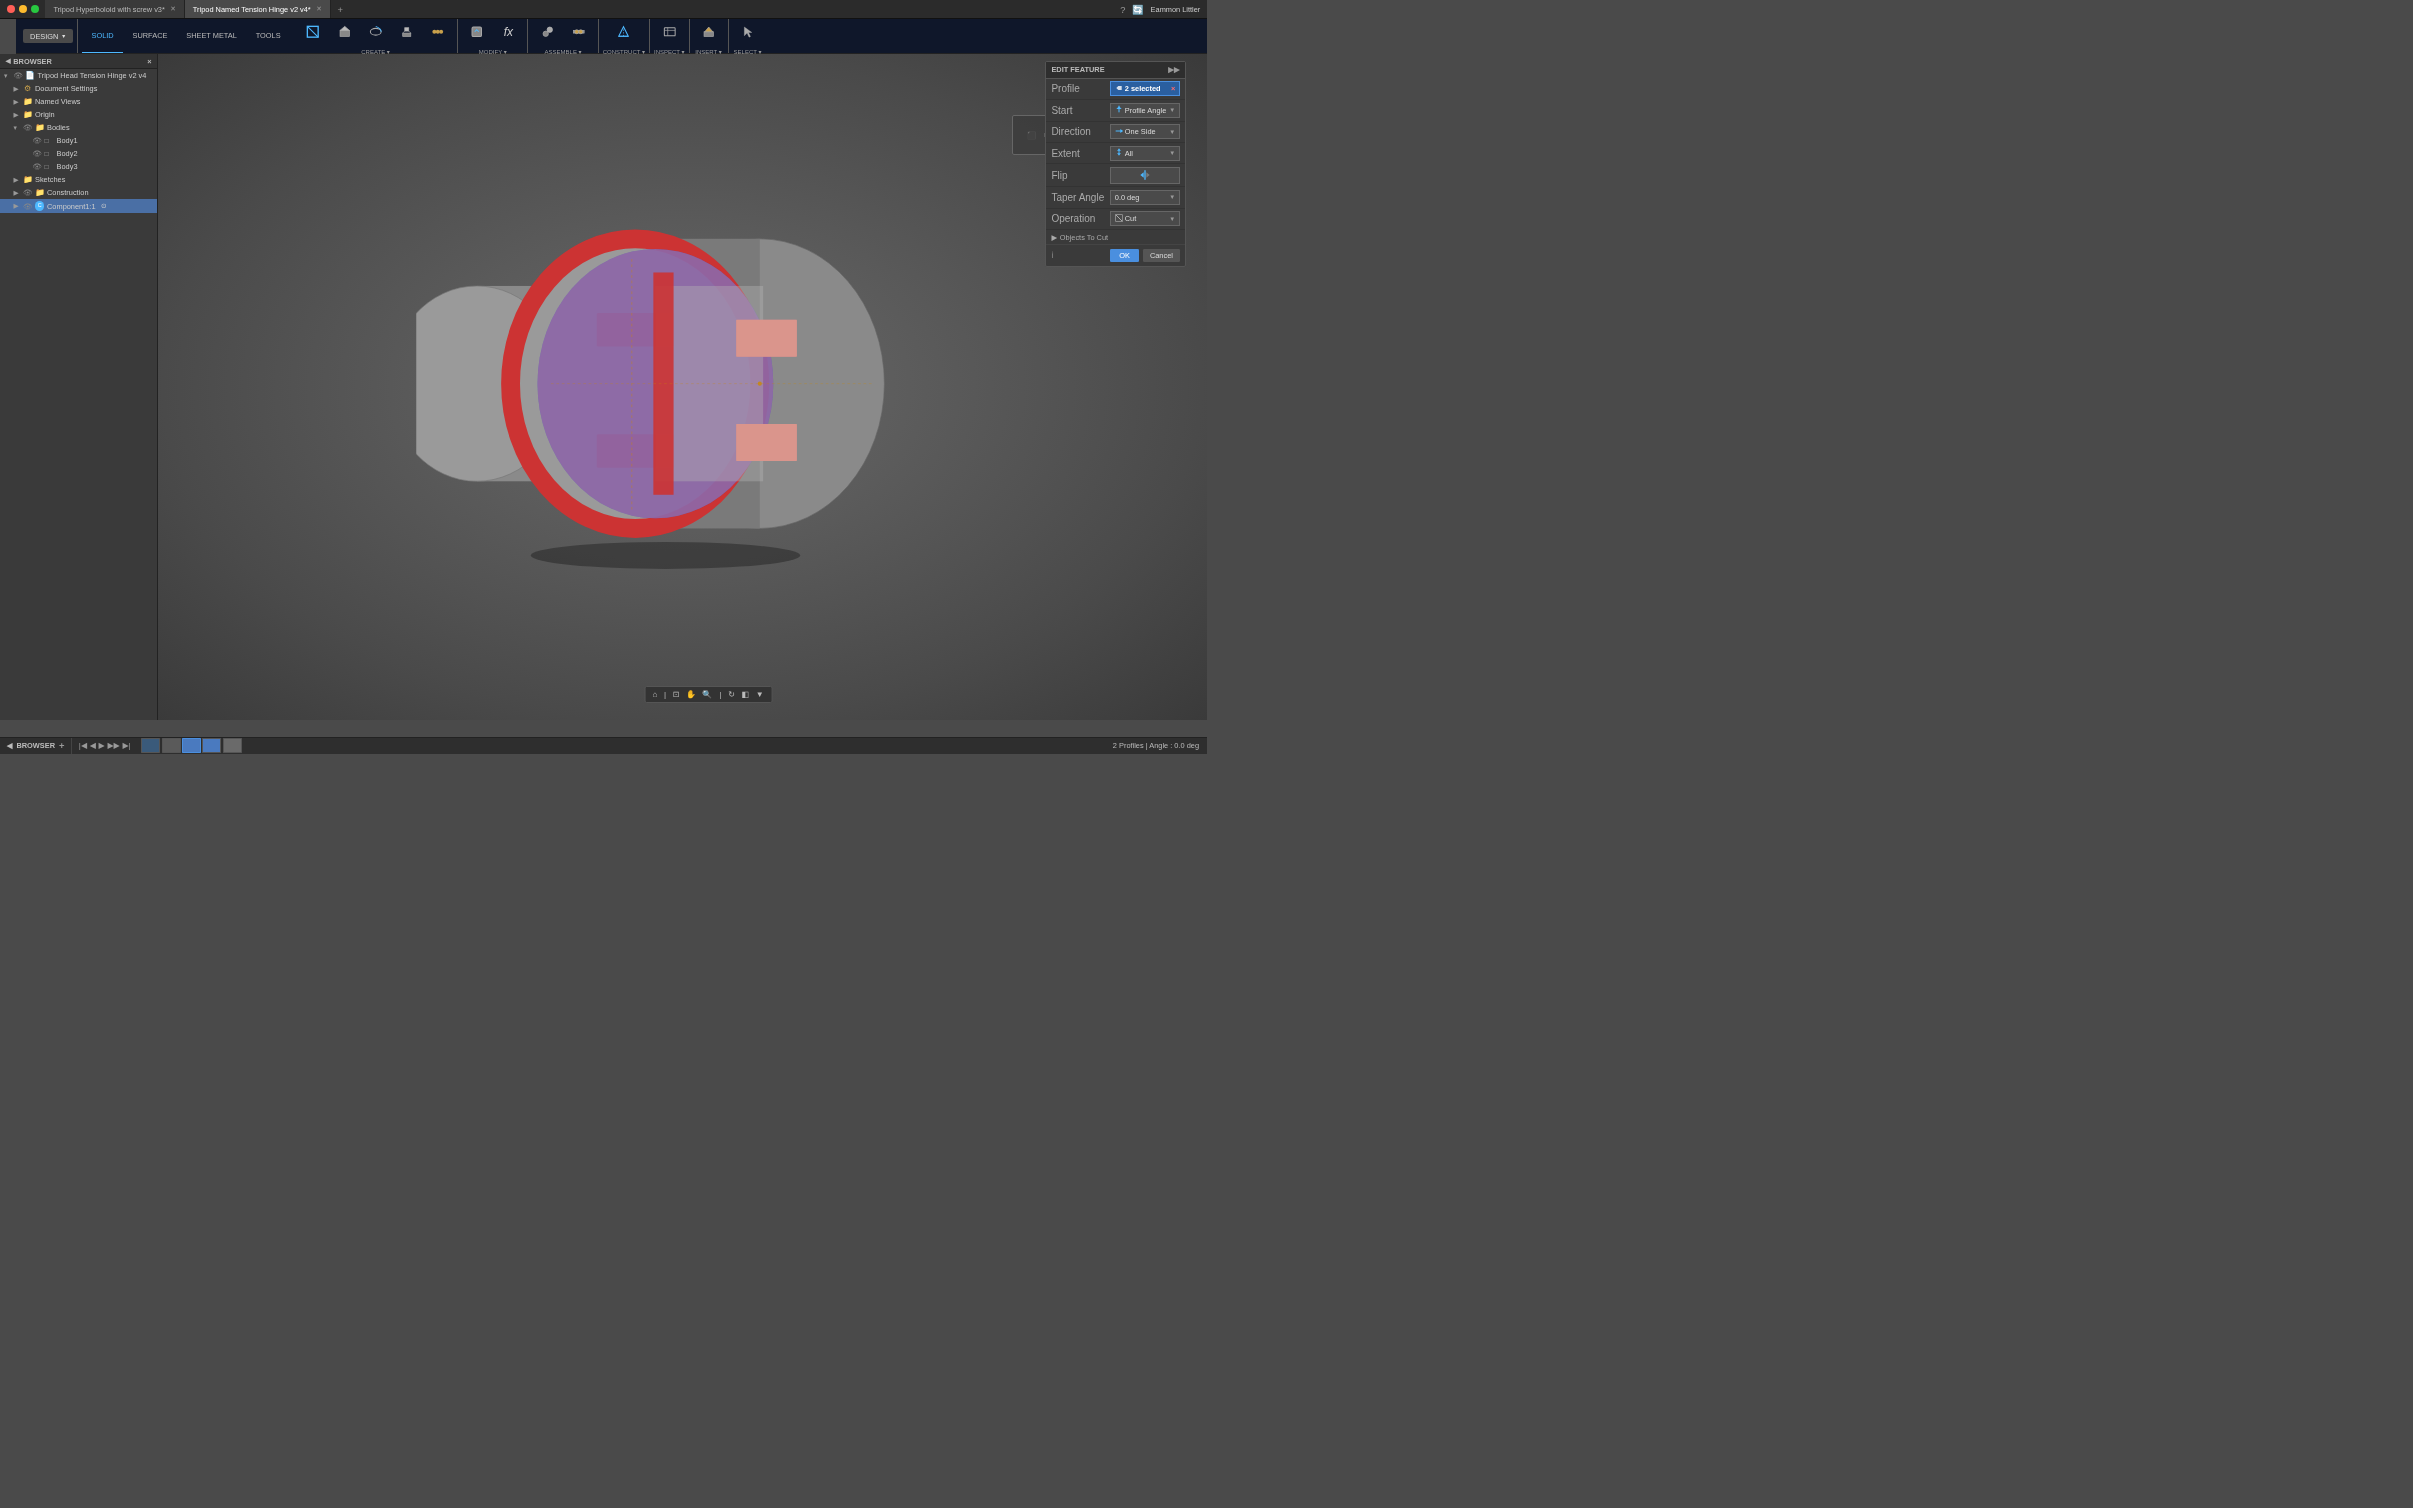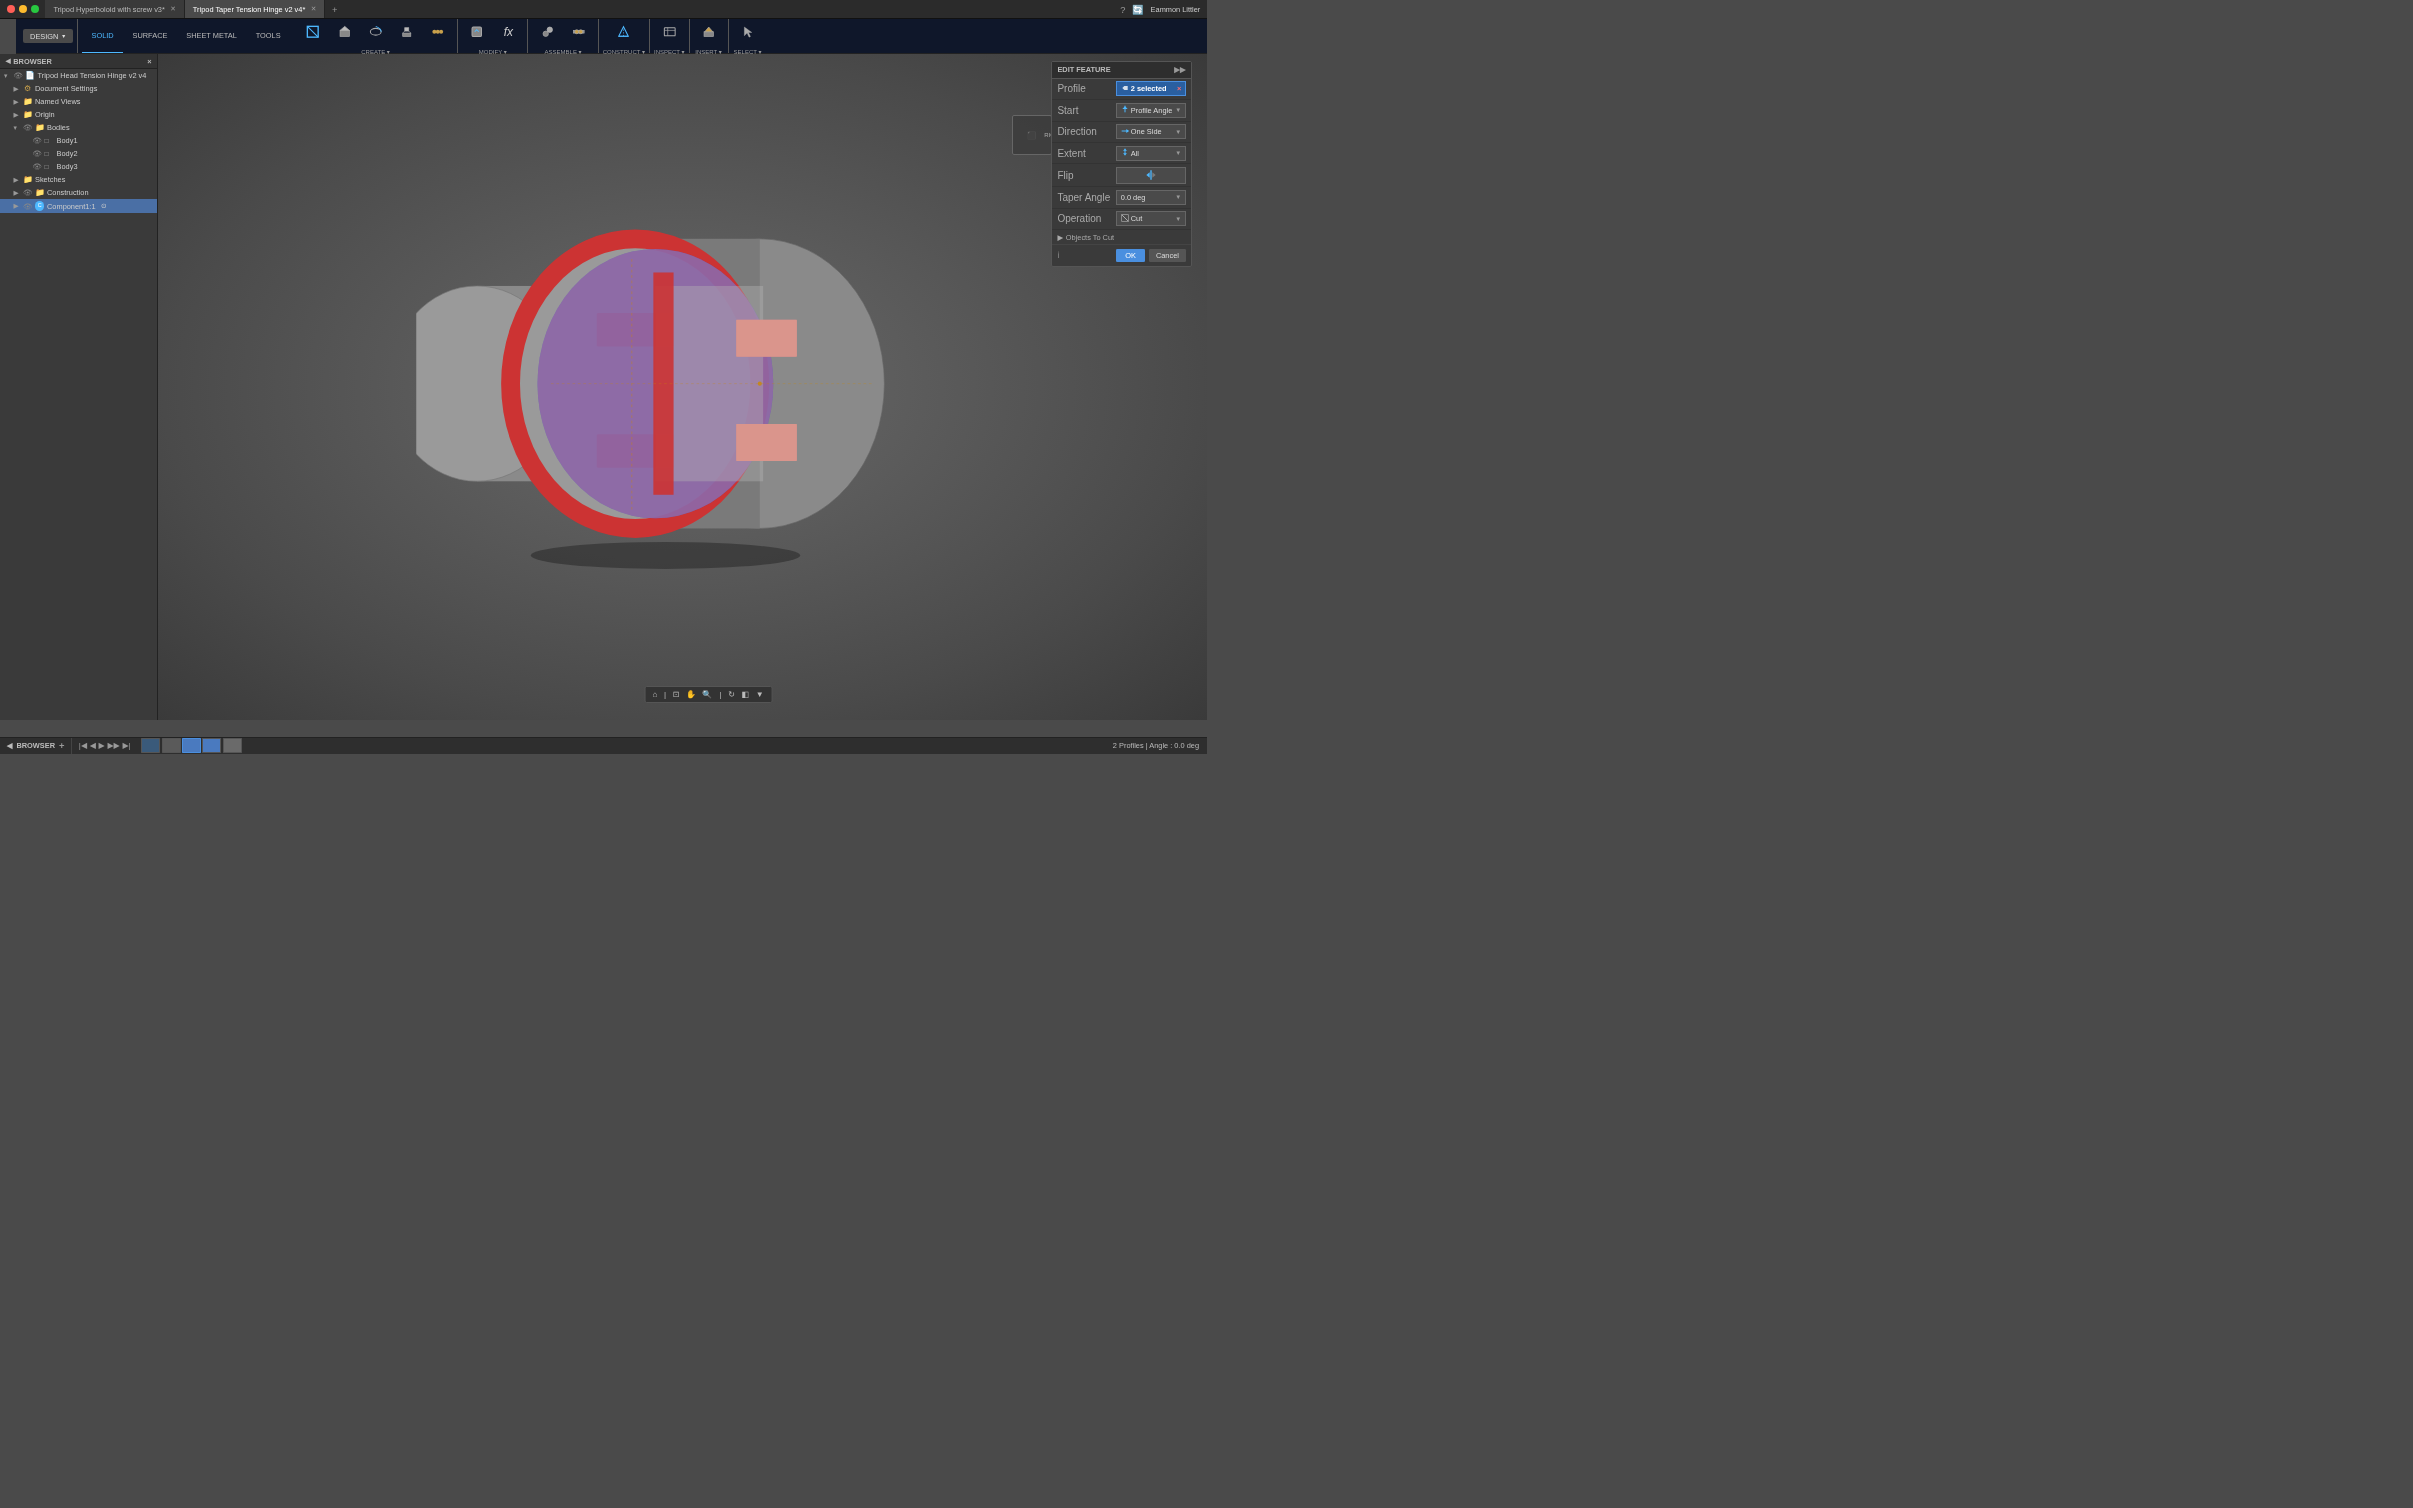--- a/index.html
+++ b/index.html
@@ -89,21 +89,21 @@
     }
 
     
     #scene-svg {
       position: absolute; left: 50%; top: 50%; transform: translate(-55%, -50%);
       width: 485px; height: 391px;
     }
 
     
     #edit-feature {
-      position: absolute; top: 61px; right: 15px; width: 141px;
+      position: absolute; top: 61px; right: 21px; width: 141px;
       background: #3a3a3a; border: 0.7px solid #555; border-radius: 2px;
     }
     #edit-feature-header {
       display: flex; align-items: center; justify-content: space-between;
       padding: 3.4px 5.4px; background: #2e2e2e; border-bottom: 0.7px solid #555;
       font-size: 7.4px; color: #bbb; font-weight: bold;
     }
     .feature-row {
       display: flex; align-items: center; padding: 2.7px 5.4px;
       border-bottom: 0.7px solid #333; gap: 4px;
@@ -170,21 +170,21 @@
   <div style="display:flex;align-items:center;gap:4px;padding:0 6.7px;">
     <span class="win-btn win-close"></span>
     <span class="win-btn win-min"></span>
     <span class="win-btn win-max"></span>
   </div>
   <div class="tab">
     <span>Tripod Hyperboloid with screw v3*</span>
     <span class="tab-close">✕</span>
   </div>
   <div class="tab active">
-    <span>Tripod Taper Tension Hinge v2 v4*</span>
+    <span>Tripod Named Tension Hinge v2 v4*</span>
     <span class="tab-close">✕</span>
   </div>
   <div style="width:13.5px;height:13.5px;display:flex;align-items:center;justify-content:center;cursor:pointer;margin-left:2.7px;color:#999;font-size:9.4px;">+</div>
   <div class="title-right">
     <span style="color:#999;font-size:9.4px;">?</span>
     <span style="color:#999;font-size:9.4px;">🔄</span>
     <span>Eammon Littler</span>
   </div>
 </div>
 

